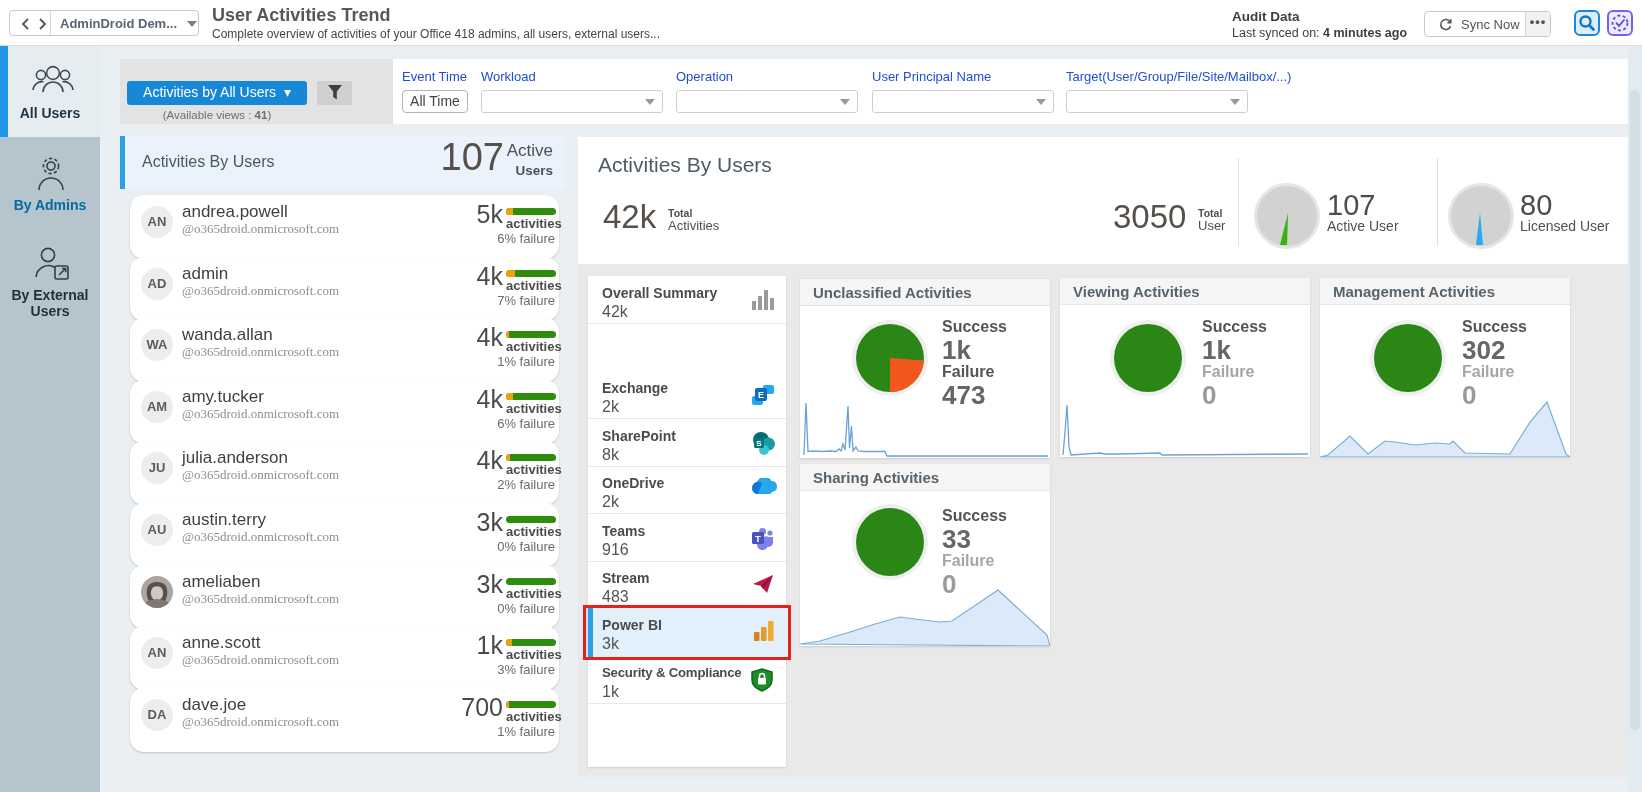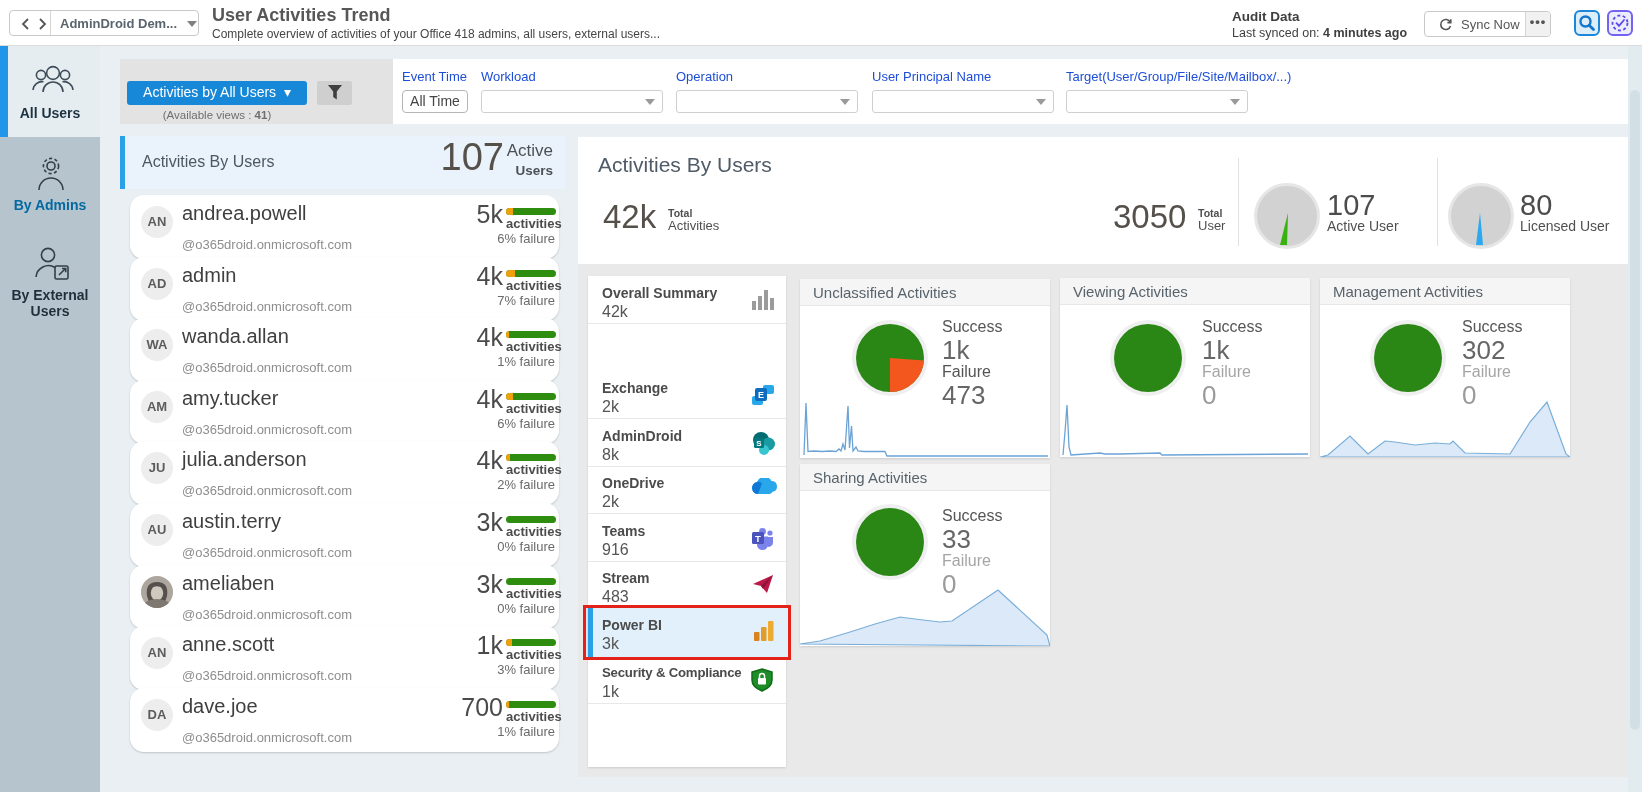--- a/index.html
+++ b/index.html
@@ -36,22 +36,22 @@
 .fdrop { top:90px; height:23px; border:1px solid #cfcfcf; border-radius:3px; background:#fff; }
 .fcaret { position:absolute; right:7px; top:8px; width:0; height:0; border-left:5px solid transparent; border-right:5px solid transparent; border-top:6px solid #9a9a9a; }
 #alltime { left:402px; top:90px; width:66px; height:23px; border:1px solid #b5b5b5; border-radius:4px; background:#fff; font-size:14px; color:#444; text-align:center; line-height:21px; }
 
 #lp-head { left:120px; top:136px; width:445px; height:53px; background:#eaf3fb; border-left:5px solid #2aa0e8; }
 #lp-title { left:142px; top:153px; font-size:16px; color:#4b5860; }
 #lp-num { left:399px; top:136px; width:105px; text-align:right; font-size:38px; color:#55514a; }
 #lp-lab { left:498px; top:141px; width:55px; text-align:right; font-size:17px; color:#4c5156; line-height:19px; }
 .ucard { left:130px; width:429px; height:64px; background:#fff; border-radius:14px; box-shadow:0 1px 2px rgba(0,0,0,0.18); }
 .uav { position:absolute; left:11px; top:11px; width:32px; height:32px; border-radius:50%; background:#ededed; color:#5c5c5c; font-weight:700; font-size:13px; text-align:center; line-height:32px; }
-.uname { position:absolute; left:52px; top:7px; font-size:20px; color:#3f3f3f; }
-.umail { position:absolute; left:52px; top:42px; font-size:13px; color:#8e8e8e; }
+.uname { position:absolute; left:52px; top:7px; font-size:17px; color:#3f3f3f; }
+.umail { position:absolute; left:52px; top:26px; font-size:13px; color:#8e8e8e;font-family:Liberation Serif, serif; }
 .uval { position:absolute; right:56px; top:5px; font-size:25px; color:#4a4a4a; }
 .ubar { position:absolute; left:376px; top:13px; width:50px; height:7px; border-radius:3.5px; background:#2e8c0f; overflow:hidden; }
 .ubar i { position:absolute; left:0; top:0; height:7px; background:#efa00b; }
 .uact { position:absolute; left:376px; top:21px; width:50px; text-align:center; font-size:13px; font-weight:700; color:#4c4c4c; }
 .ufail { position:absolute; right:4px; top:36px; font-size:13px; color:#6b6b6b; }
 
 #rp-head { left:578px; top:137px; width:1050px; height:127px; background:#fff; }
 #rp-title { left:598px; top:153px; font-size:21px; color:#4f5b66; }
 .bignum { font-size:33px; color:#56504a; }
 .stack1 { font-size:10.5px; font-weight:700; color:#4f4f4f; }
@@ -64,21 +64,21 @@
 #grayarea { left:578px; top:264px; width:1050px; height:513px; background:#e9e9e9; }
 
 #services { left:588px; top:276px; width:198px; height:491px; background:#fff; box-shadow:0 1px 2px rgba(0,0,0,0.12); }
 .srow { position:absolute; left:0; width:198px; height:48px; border-bottom:1px solid #e8e8e8; }
 .sname { position:absolute; left:14px; top:9px; font-size:14px; font-weight:700; color:#4b4b4b; }
 .scount { position:absolute; left:14px; top:27px; font-size:16px; color:#555; }
 .sicon { position:absolute; right:11px; top:12px; width:24px; height:24px; }
 #pbirow { left:588px; top:608px; width:200px; height:49px; background:#e2f0fb; border-left:5px solid #2aa0e8; }
 #redbox { left:583px; top:605px; width:208px; height:55px; border:3px solid #e3231a; z-index:30; }
 
-.acard { width:250px; background:#fff; box-shadow:0 1px 2px rgba(0,0,0,0.12); }
+.acard { width:250px; background:#fff; box-shadow:0 1px 2px rgba(0,0,0,0.12);font-weight:bold; }
 .ahead { position:absolute; left:0; top:0; width:100%; height:27px; background:#f5f5f5; border-bottom:1px solid #e7e7e7; font-size:15px; color:#58636b; line-height:27px; padding-left:13px; }
 .slab { position:absolute; font-size:16px; color:#555; }
 .sval { position:absolute; font-size:26px; color:#666; }
 </style>
 </head>
 <body>
 
 <div class="abs" id="topbar"></div>
 <div class="abs" id="navbox">
   <svg class="abs" style="left:10px;top:7px" width="28" height="12" viewBox="0 0 28 12" fill="none" stroke="#555" stroke-width="1.8">
@@ -320,21 +320,21 @@
       <div class="sname">Exchange</div>
       <div class="scount">2k</div>
       <div class="sicon"><svg width="24" height="24" viewBox="0 0 24 24">
           <rect x="12" y="2" width="11" height="9" rx="2" fill="#28a8ea"></rect>
           <rect x="1" y="13" width="11" height="9" rx="2" fill="#28a8ea"></rect>
           <rect x="4" y="5" width="12" height="13" rx="2" fill="#0f6cbd"></rect>
           <text x="10" y="15" font-size="9" font-weight="bold" fill="#fff" text-anchor="middle" font-family="Liberation Sans">E</text>
         </svg></div>
     </div>
     <div class="srow" style="top:142.5px">
-      <div class="sname">AdminDroid</div>
+      <div class="sname">SharePoint</div>
       <div class="scount">8k</div>
       <div class="sicon"><svg width="24" height="24" viewBox="0 0 24 24">
           <circle cx="10" cy="9" r="8" fill="#036c70"></circle>
           <circle cx="17.5" cy="13" r="6.5" fill="#1a9ba1"></circle>
           <circle cx="13" cy="19" r="5" fill="#37c6d0"></circle>
           <rect x="3" y="7" width="10" height="10" rx="1.5" fill="#03787c"></rect>
           <text x="8" y="15" font-size="8" font-weight="bold" fill="#fff" text-anchor="middle" font-family="Liberation Sans">S</text>
         </svg></div>
     </div>
     <div class="srow" style="top:190px">

